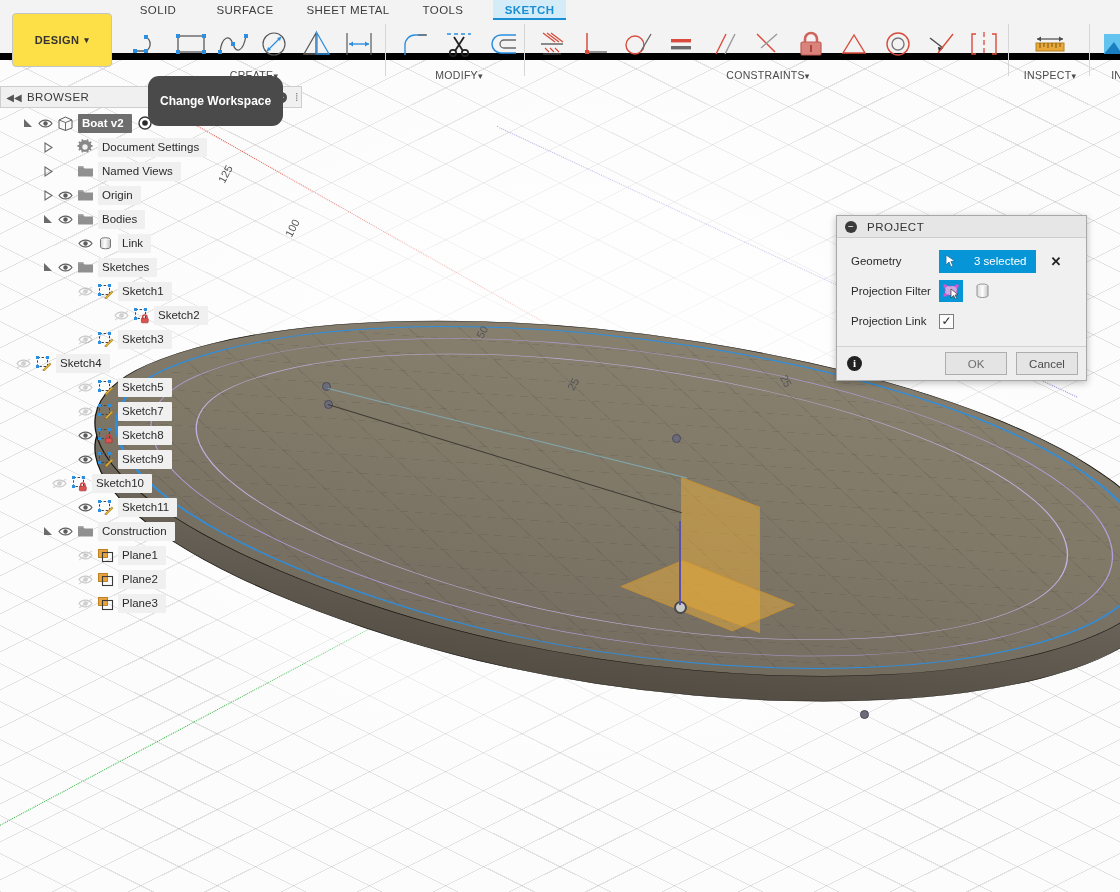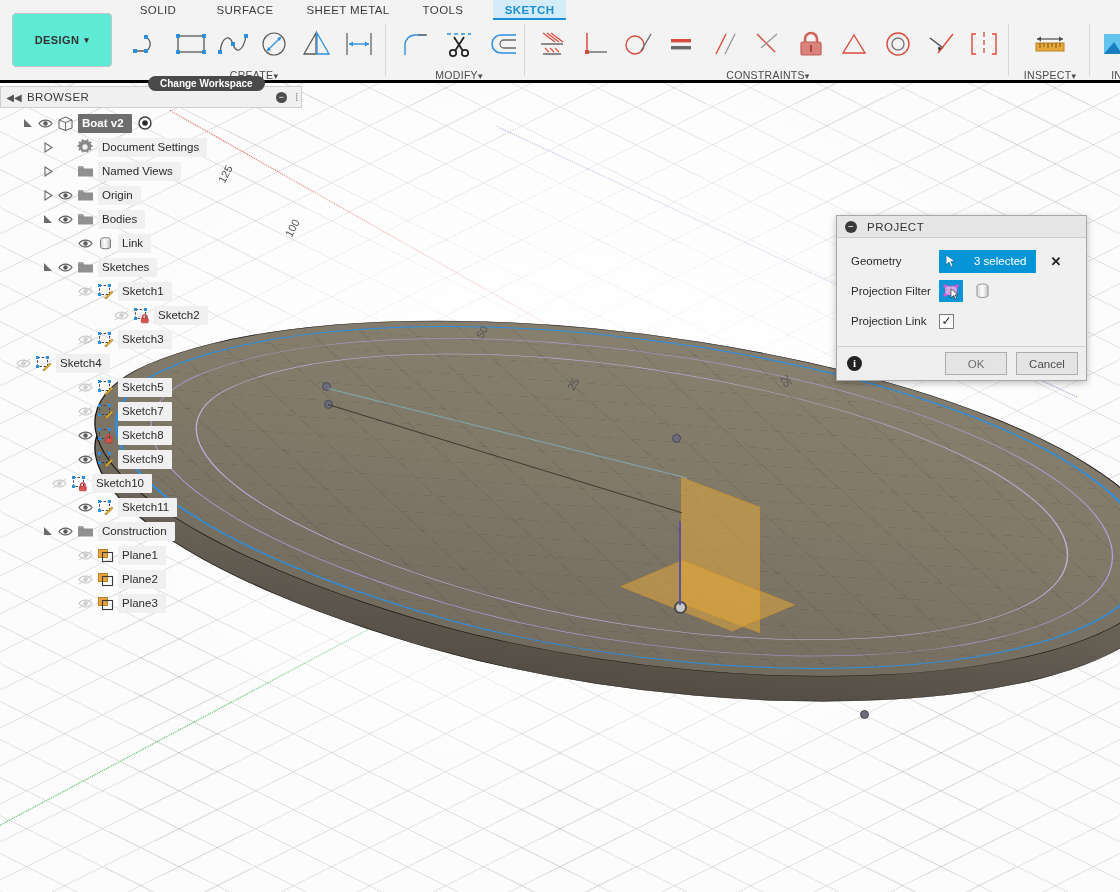--- a/index.html
+++ b/index.html
@@ -84,55 +84,55 @@
   }
   .sk-line { position: absolute; height: 0; border-top: 1.5px solid; transform-origin: 0 0; }
 
   .origin-dot {
     position: absolute; width: 13px; height: 13px; border-radius: 50%;
     background: #c9c9c9; border: 2px solid #4a4a4a;
   }
 
   
   #ribbon {
-    position: absolute; left: 0; top: 0; width: 1120px; height: 83px;
-    background: #f3f3f3; border-bottom: 3px solid #000000;
+    position: absolute; left: 0; top: 0; width: 1120px; height: 60px;
+    background: #f3f3f3; border-bottom: 7px solid #000000;
     z-index: 40;
   }
   #tabbar { position: absolute; left: 0; top: 0; height: 20px; width: 1120px; }
   .tab {
     position: absolute; top: 0; height: 20px; line-height: 20px;
     font-size: 11.5px; letter-spacing: .4px; color: #3c3c3c;
     text-align: center; cursor: default;
   }
   .tab.active { color: #1a8fd4; background: #d4ecf8; border-bottom: 2px solid #1a8fd4; font-weight: bold; }
 
   #designbtn {
     position: absolute; left: 12px; top: 13px; width: 100px; height: 54px;
-    background: #5eead4; border: 1px solid #c4c4c4; border-radius: 4px;
+    background: #fde047; border: 1px solid #c4c4c4; border-radius: 4px;
     display: flex; align-items: center; justify-content: center;
     font-size: 11px; font-weight: bold; color: #333; letter-spacing: .4px;
   }
 
   .tgroup { position: absolute; top: 21px; height: 62px; }
   .tgroup .icons { display: flex; align-items: center; height: 46px; }
   .tgroup .ticon {
     width: 46px; height: 46px; display: flex; align-items: center; justify-content: center;
   }
   .tgroup .glabel {
     position: absolute; bottom: 2px; left: 0; width: 100%;
     text-align: center; font-size: 10.5px; color: #4a4a4a; letter-spacing: .3px;
   }
   .gsep { position: absolute; top: 24px; width: 1px; height: 52px; background: #d6d6d6; }
 
   
   #tooltip {
     position: absolute; left: 148px; top: 76px; z-index: 60;
-    background: #4a4a4a; color: #fff; font-size: 10px; font-weight: bold;
-    padding: 2px 12px; border-radius: 11px; white-space: nowrap;
+    background: #4a4a4a; color: #fff; font-size: 12px; font-weight: bold;
+    padding: 18px 12px; border-radius: 11px; white-space: nowrap;
   }
 
   
   #browser { position: absolute; left: 0; top: 86px; z-index: 30; width: 302px; }
   #browserhead {
     position: relative; width: 302px; height: 22px;
     background: #f0f0f0; border: 1px solid #cecece;
     display: flex; align-items: center;
   }
   #browserhead .collapse { width: 26px; text-align: center; font-size: 10px; color: #555; }

